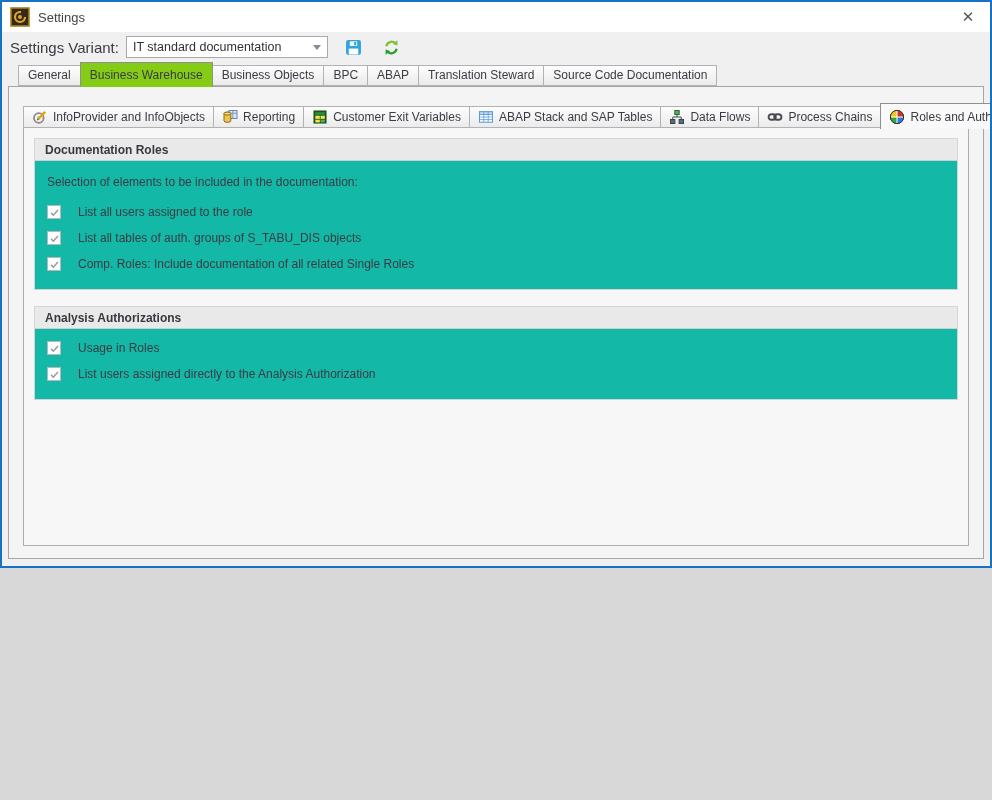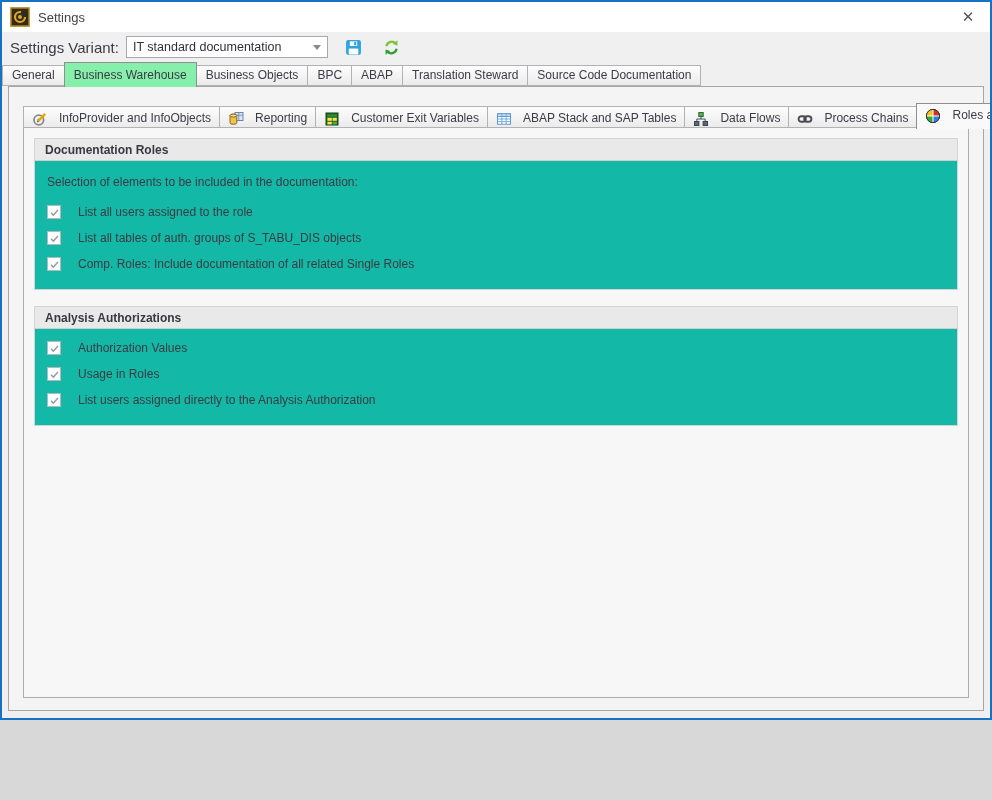--- a/index.html
+++ b/index.html
@@ -1,43 +1,43 @@
 <!DOCTYPE html>
 <html><head>
 <meta charset="utf-8">
 <style>
   html,body{margin:0;padding:0;background:#d8d8d8;font-family:"Liberation Sans","DejaVu Sans",sans-serif;}
   *{box-sizing:border-box;}
-  .window{width:992px;height:720px;border:2px solid #1673c4;background:#f0f0f0;display:flex;flex-direction:column;overflow:hidden;}
+  .window{width:992px;height:568px;border:2px solid #1673c4;background:#f0f0f0;display:flex;flex-direction:column;overflow:hidden;}
 
   
   .titlebar{height:30px;background:#ffffff;display:flex;align-items:center;padding:0 0 0 8px;flex:0 0 auto;}
   .app-icon{width:20px;height:20px;display:inline-flex;}
   .titlebar .title{font-size:13px;color:#444;margin-left:8px;flex:1;}
   .close-btn{width:44px;height:30px;display:flex;align-items:center;justify-content:center;font-size:15px;color:#555;cursor:default;}
 
   
   .toolbar{height:30px;display:flex;align-items:center;padding:0 8px;flex:0 0 auto;}
   .variant-label{font-size:15px;color:#3b3b44;margin-right:7px;}
   .combo{width:202px;height:22px;background:#fff;border:1px solid #a8a8b0;display:flex;align-items:center;justify-content:space-between;padding:0 6px;font-size:12.5px;color:#2f2f36;}
   .combo-arrow{width:0;height:0;border-left:4px solid transparent;border-right:4px solid transparent;border-top:5px solid #8a8a92;}
   .tool-btn{width:24px;height:24px;display:flex;align-items:center;justify-content:center;margin-left:14px;}
   .tool-btn svg{width:17px;height:17px;}
 
   
-  .tabstrip{display:flex;align-items:flex-end;padding-left:0;height:24px;flex:0 0 auto;position:relative;z-index:2;}
+  .tabstrip{display:flex;align-items:flex-end;padding-left:16px;height:24px;flex:0 0 auto;position:relative;z-index:2;}
   .tab{height:21px;line-height:19px;padding:0 9px;font-size:12px;color:#3b3b44;background:linear-gradient(#fdfdfd,#ebebeb);border:1px solid #b2b2b2;margin-right:-1px;white-space:nowrap;cursor:default;}
-  .tab.sel{height:25px;line-height:24px;background:#86efac;position:relative;z-index:3;margin-bottom:-1px;border:1px solid #8f8f8f;border-bottom:none;}
+  .tab.sel{height:25px;line-height:24px;background:#84cc16;position:relative;z-index:3;margin-bottom:-1px;border:1px solid #8f8f8f;border-bottom:none;}
 
   
   .main-panel{flex:1;margin:0 6px 7px 6px;border:1px solid #a6a6a6;background:#f4f4f4;display:flex;flex-direction:column;min-height:0;}
 
   
   .subtabstrip{display:flex;align-items:flex-end;margin:15px 14px 0;height:26px;flex:0 0 auto;position:relative;z-index:2;}
-  .subtab{height:22px;display:flex;gap:11px;padding:4px 8px;font-size:12px;color:#3b3b44;background:linear-gradient(#fdfdfd,#ebebeb);border:1px solid #b2b2b2;margin-right:-1px;white-space:nowrap;cursor:default;}
+  .subtab{height:22px;display:flex;align-items:center;gap:5px;padding:10px 8px;font-size:12px;color:#3b3b44;background:linear-gradient(#fdfdfd,#ebebeb);border:1px solid #b2b2b2;margin-right:-1px;white-space:nowrap;cursor:default;}
   .subtab.sel{height:26px;background:#f9f9f9;position:relative;z-index:3;margin-bottom:-1px;border:1px solid #8f8f8f;border-bottom:none;}
   .subtab .ticon{width:16px;height:16px;display:inline-flex;}
   .subtab .ticon svg{width:16px;height:16px;}
 
   .sub-panel{flex:1;margin:-1px 14px 12px;border:1px solid #adadad;background:#f7f7f7;min-height:0;overflow:hidden;}
 
   
   .section{margin:10px 10px 16px;border:1px solid #d4d4d4;background:#14b8a6;}
   .section-header{height:22px;line-height:22px;background:#e9e9e9;border-bottom:1px solid #cfcfcf;font-weight:bold;font-size:12px;color:#38383f;padding:0 10px;}
   .section-body{padding:12px 12px 6px;}
@@ -213,28 +213,20 @@
         </div>
         <div class="section">
           <div class="section-header">Analysis Authorizations</div>
           <div class="section-body">
             <label class="cb-row">
               <span class="cb checked">
                 <svg viewBox="0 0 12 12">
                   <path d="M2.3 6.4 L4.8 8.9 L9.7 3.2" fill="none" stroke="#9a9aa2" stroke-width="1.6"></path>
                 </svg>
               </span>
-              <span class="cb-label">Authorization Values</span>
-            </label>
-            <label class="cb-row">
-              <span class="cb checked">
-                <svg viewBox="0 0 12 12">
-                  <path d="M2.3 6.4 L4.8 8.9 L9.7 3.2" fill="none" stroke="#9a9aa2" stroke-width="1.6"></path>
-                </svg>
-              </span>
               <span class="cb-label">Usage in Roles</span>
             </label>
             <label class="cb-row">
               <span class="cb checked">
                 <svg viewBox="0 0 12 12">
                   <path d="M2.3 6.4 L4.8 8.9 L9.7 3.2" fill="none" stroke="#9a9aa2" stroke-width="1.6"></path>
                 </svg>
               </span>
               <span class="cb-label">List users assigned directly to the Analysis Authorization</span>
             </label>

